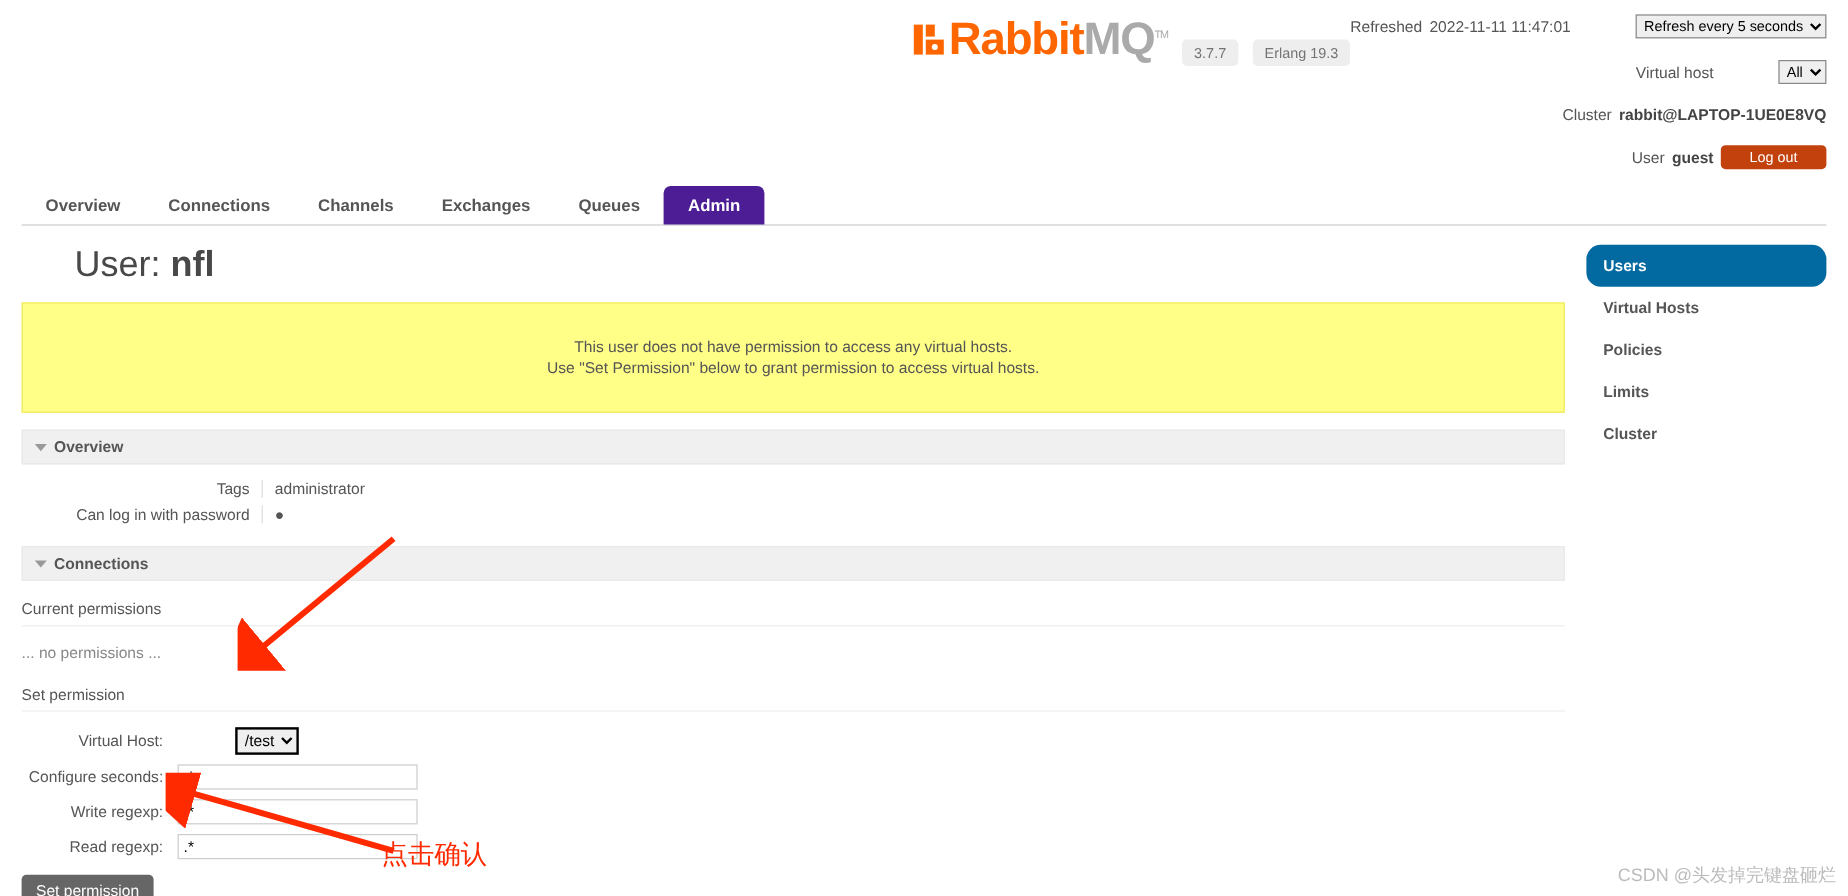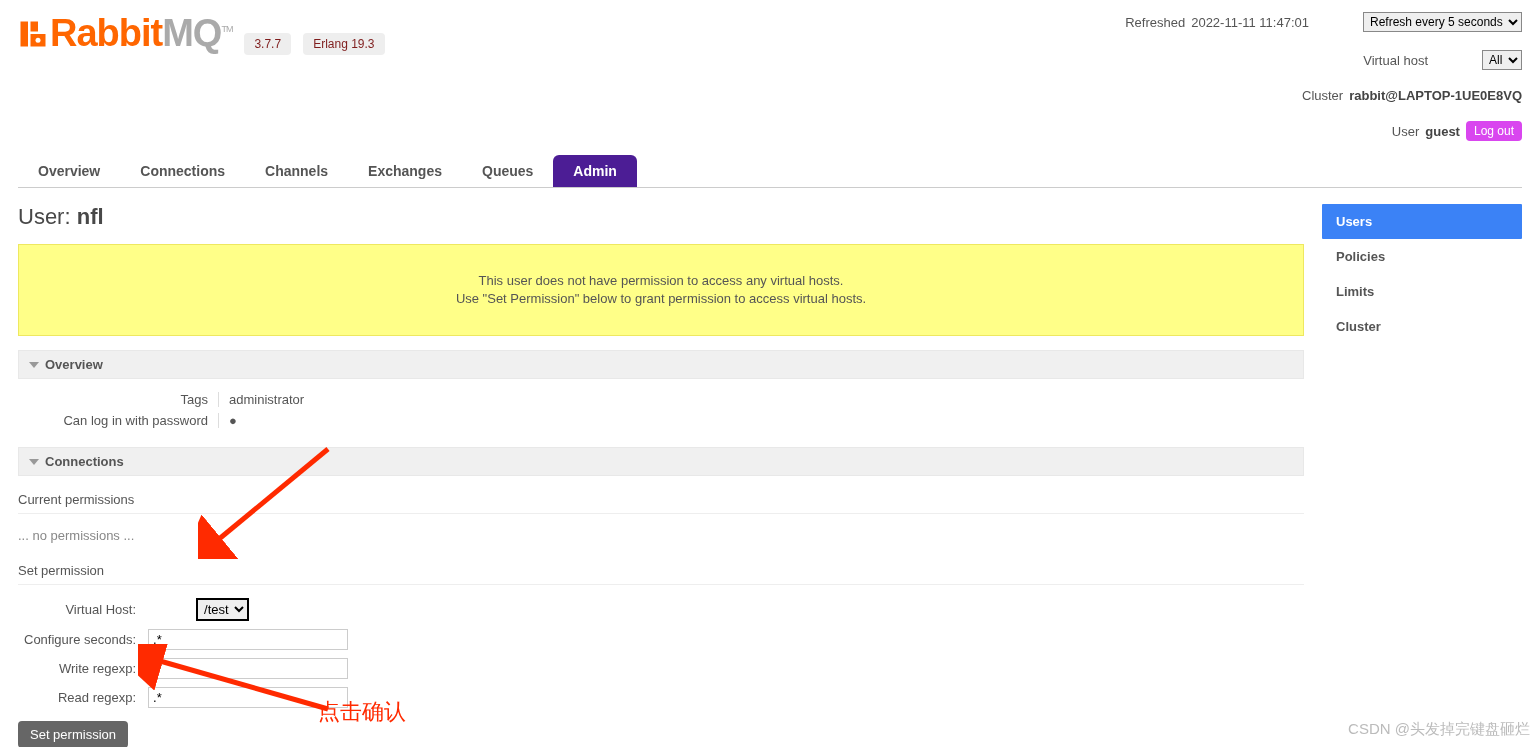--- a/index.html
+++ b/index.html
@@ -1,43 +1,43 @@
 <!DOCTYPE html>
 <html><head>
 <meta charset="utf-8">
 <style>
   * { box-sizing: border-box; margin: 0; padding: 0; }
   body { font-family: Verdana, sans-serif; font-size: 13px; color: #484848; background: #fff; padding: 0 18px; }
   
   
-  .top { display: flex; justify-content: space-between; align-items: flex-start; padding-top: 12px; }
+  .top { display: flex; justify-content: flex-end; align-items: flex-start; padding-top: 12px; }
   .logo-area { display: flex; align-items: flex-end; gap: 12px; }
   .logo { font-family: Verdana, sans-serif; font-size: 38px; font-weight: bold; letter-spacing: -1px; }
   .logo .r1 { color: #ff6600; }
   .logo .r2 { color: #aaa; }
   .logo-icon { display:inline-block; vertical-align:-3px; margin-right:2px;}
   .tm { font-size: 9px; color: #aaa; vertical-align: super; font-weight:normal;}
-  .version-pill { background: #eee; border-radius: 4px; padding: 4px 10px; font-size: 12px; color: #7f1d1d; }
+  .version-pill { background: #eee; border-radius: 4px; padding: 4px 10px; font-size: 12px; color: #737373; }
   .status-area { text-align: right; font-size: 13px; color: #555; display:flex; flex-direction:column; gap:18px; align-items:flex-end;}
   .status-row { display:flex; align-items:center; gap:6px; }
   select { font-size: 12px; padding: 1px 2px; border:1px solid #888; background:#efefef;margin-left:48px; }
-  .logout-btn { background: #d946ef; color: #fff; border: none; border-radius: 4px; padding: 3px 8px; font-size: 12px; cursor:pointer;}
+  .logout-btn { background: #c2410c; color: #fff; border: none; border-radius: 4px; padding: 3px 24px; font-size: 12px; cursor:pointer;}
   strong { color:#444; }
   
   
   .nav { display: flex; border-bottom: 1px solid #ccc; margin-top: 14px; }
   .nav-item { padding: 8px 20px; font-size: 14px; font-weight: bold; color: #555; cursor: pointer; border-radius: 6px 6px 0 0; }
   .nav-item.admin-active { background: #4c1d95; color:#fff; }
   
   
   .main { display: flex; gap: 18px; margin-top: 16px; }
   .content { flex: 1; }
   .sidebar { width: 200px; }
   
-  h1 { font-size: 22px; font-weight: normal; color: #484848; margin-bottom: 14px; }
+  h1 { font-size: 30px; font-weight: normal; color: #484848; margin-bottom: 14px; margin-left: 44px; }
   h1 b { font-weight: bold; }
   
   .warning { background: #ffff88; border:1px solid #eee860; padding: 27px; text-align: center; color: #555; font-size:13px; line-height:1.4; margin-bottom:14px;}
   
   .section-hdr { background: #f0f0f0; border:1px solid #e8e8e8; padding: 6px 10px; font-weight: bold; color:#555; display:flex; align-items:center; gap:6px; margin-bottom:10px; cursor:pointer;}
   .tri { display:inline-block; width:0; height:0; border-left:5px solid transparent; border-right:5px solid transparent; border-top:6px solid #999;}
   
   .kv-table { margin-bottom: 16px; }
   .kv-row { display: flex; padding: 3px 0; }
   .kv-label { width: 200px; text-align: right; padding-right: 10px; color:#555;}
@@ -48,21 +48,21 @@
   
   .form-table td { padding: 3px 4px; }
   .form-table .flabel { text-align:right; color:#555; padding-right:6px; white-space:nowrap;}
   .form-table input[type=text] { width: 200px; padding:2px 4px; border:1px solid #ccc; font-size:13px;}
   .form-table select { border:2px solid #000; padding:1px 2px; font-size:13px;}
   
   .action-btn { background: #666; color: #fff; border: none; border-radius: 4px; padding: 6px 12px; font-size: 13px; cursor:pointer; margin-top:8px;}
   
   
   .side-item { padding: 10px 14px; font-weight: bold; color: #555; cursor:pointer;}
-  .side-item.active { background: #3b82f6; color: #fff; border-radius:1px;}
+  .side-item.active { background: #0369a1; color: #fff; border-radius:12px;}
   
   
   .arrow { position:absolute; pointer-events:none; }
   .anno-text { position:absolute; color:#ff2a00; font-size:22px; font-family: "Microsoft YaHei", sans-serif; pointer-events:none;}
   .watermark { position:fixed; right:10px; bottom:8px; color:rgba(120,120,120,0.5); font-size:15px; pointer-events:none;}
   
   .content-wrap { position:relative; }
 </style>
 </head>
 <body>
@@ -190,19 +190,20 @@
             <path d="M0,0 L0,12 L12,6 z" fill="#ff2a00"></path>
           </marker>
         </defs>
       <line x1="190" y1="65" x2="15" y2="15" stroke="#ff2a00" stroke-width="5" marker-end="url(#ah2)"></line>
     </svg>
     <div class="anno-text" style="left:300px; top:493px;">点击确认</div>
   </div>
 
   <div class="sidebar">
     <div class="side-item active">Users</div>
+    <div class="side-item">Virtual Hosts</div>
     <div class="side-item">Policies</div>
     <div class="side-item">Limits</div>
     <div class="side-item">Cluster</div>
   </div>
 </div>
 
 <div class="watermark">CSDN @头发掉完键盘砸烂</div>
 
 </body></html>

